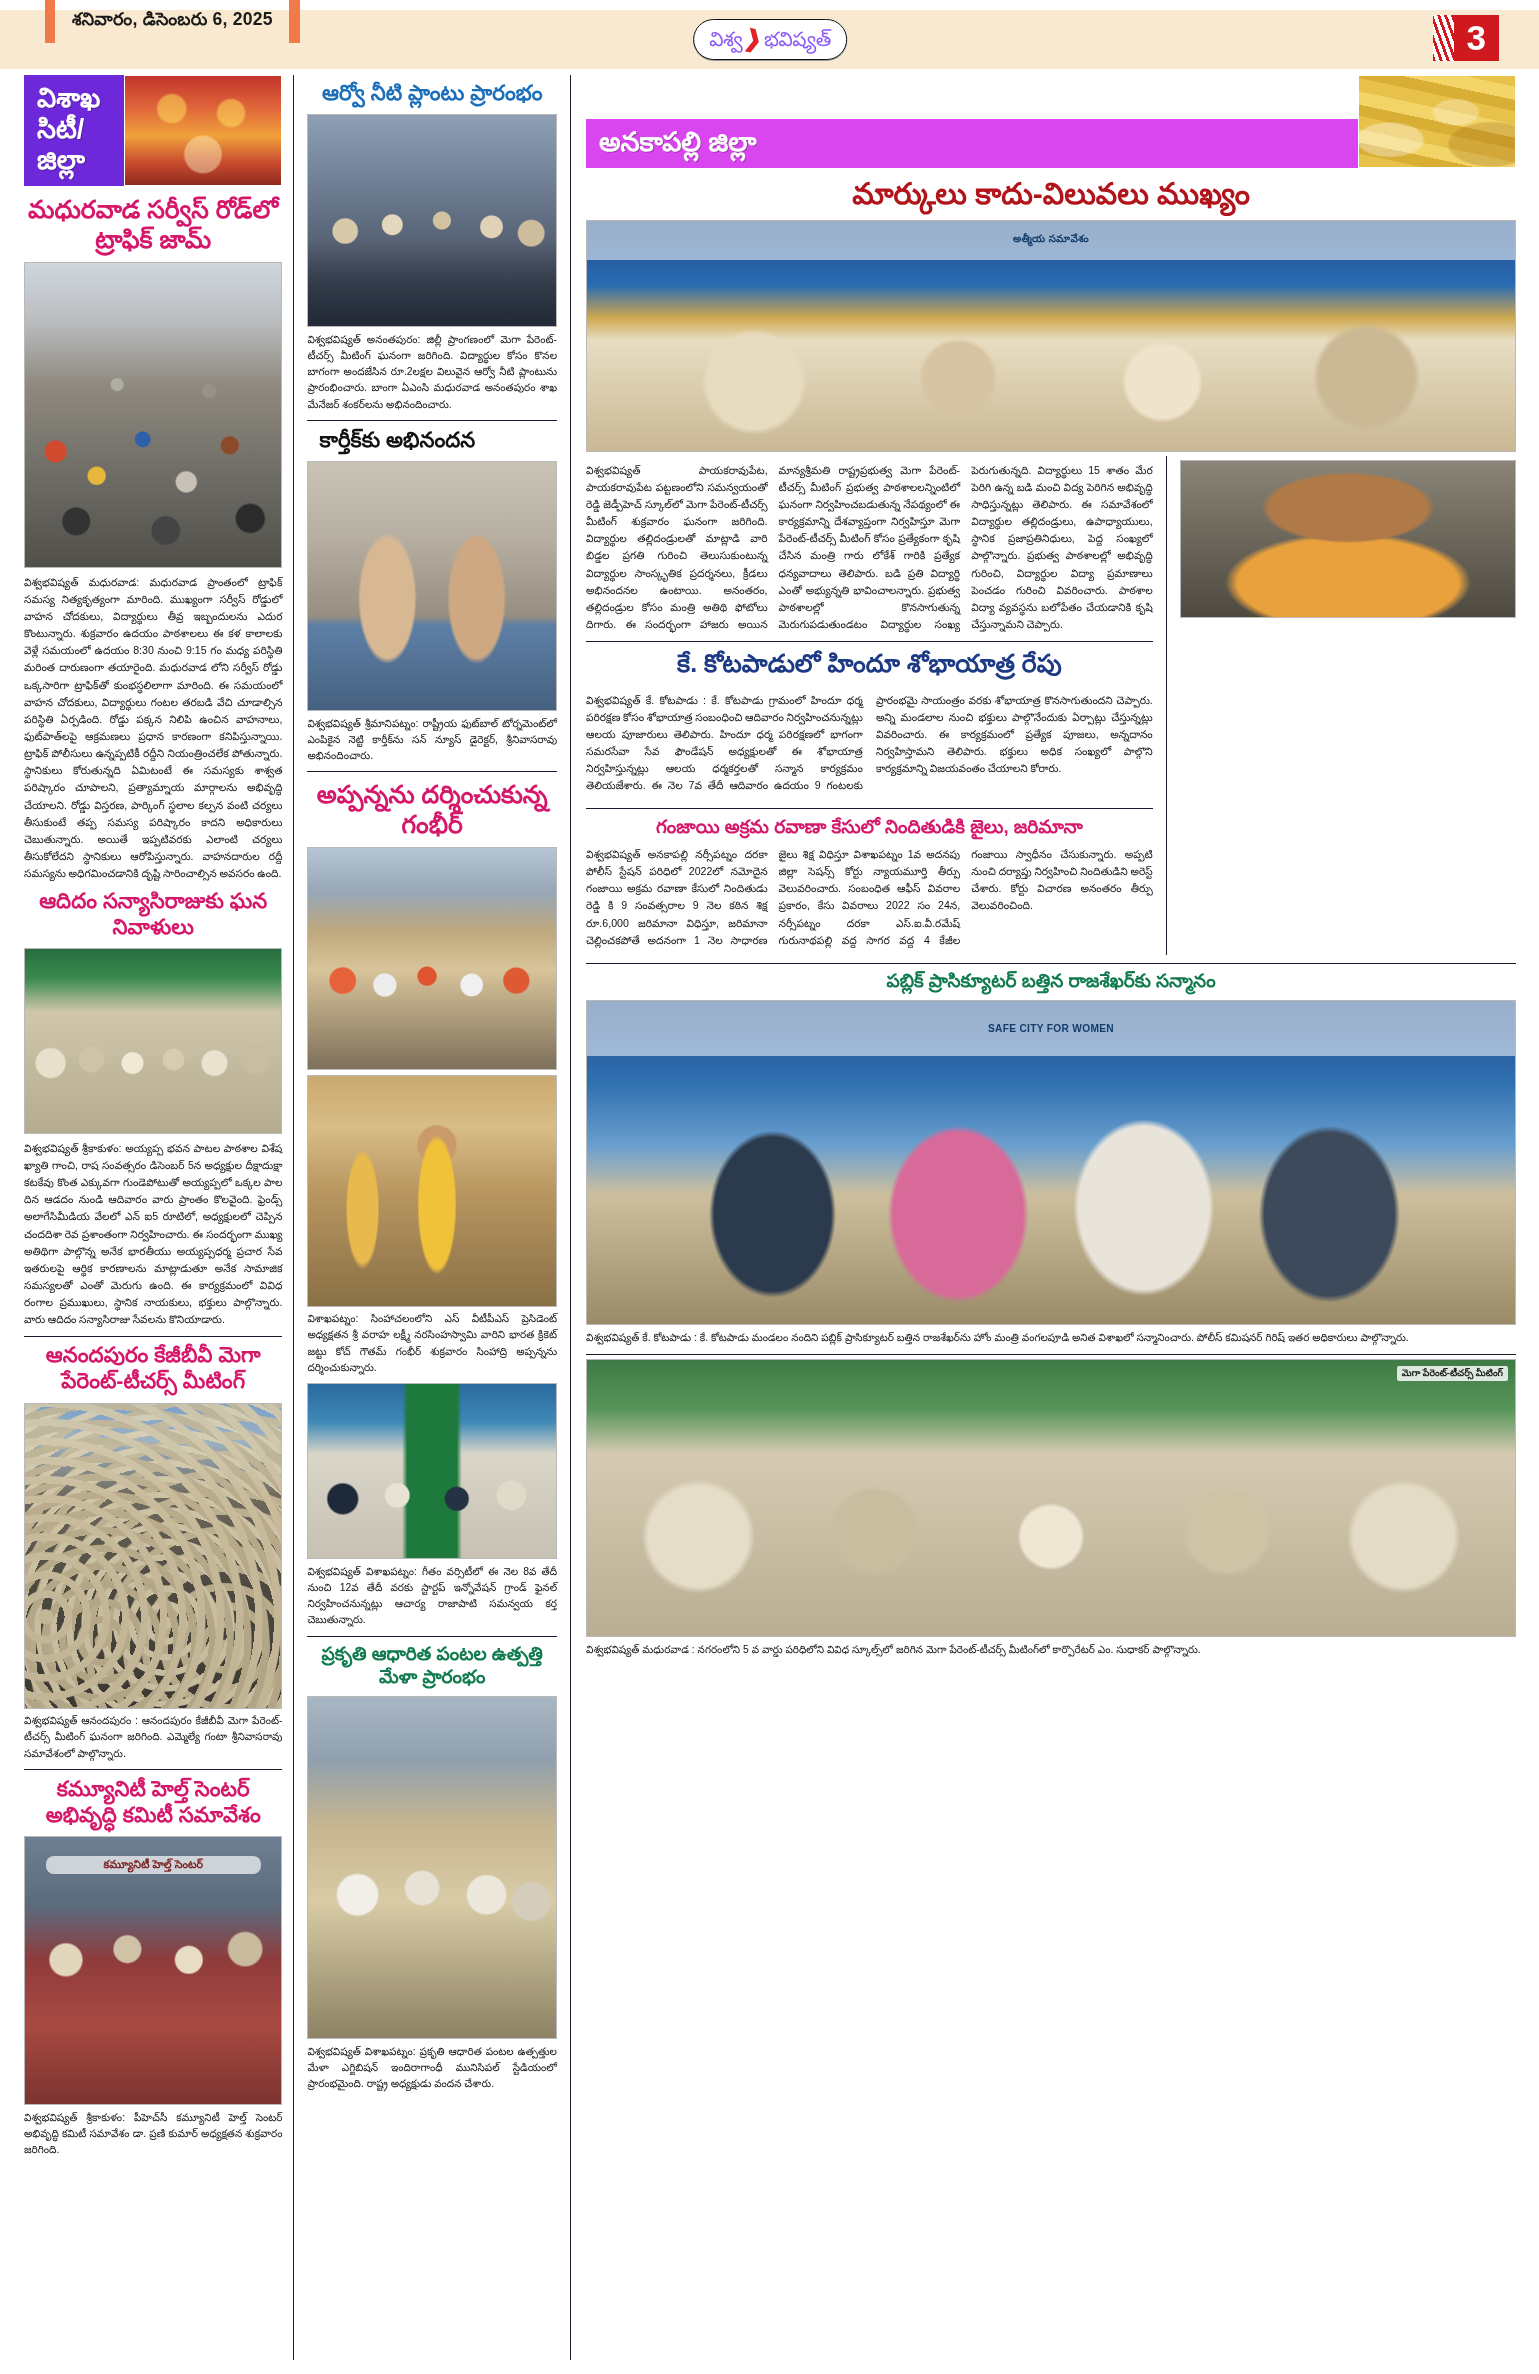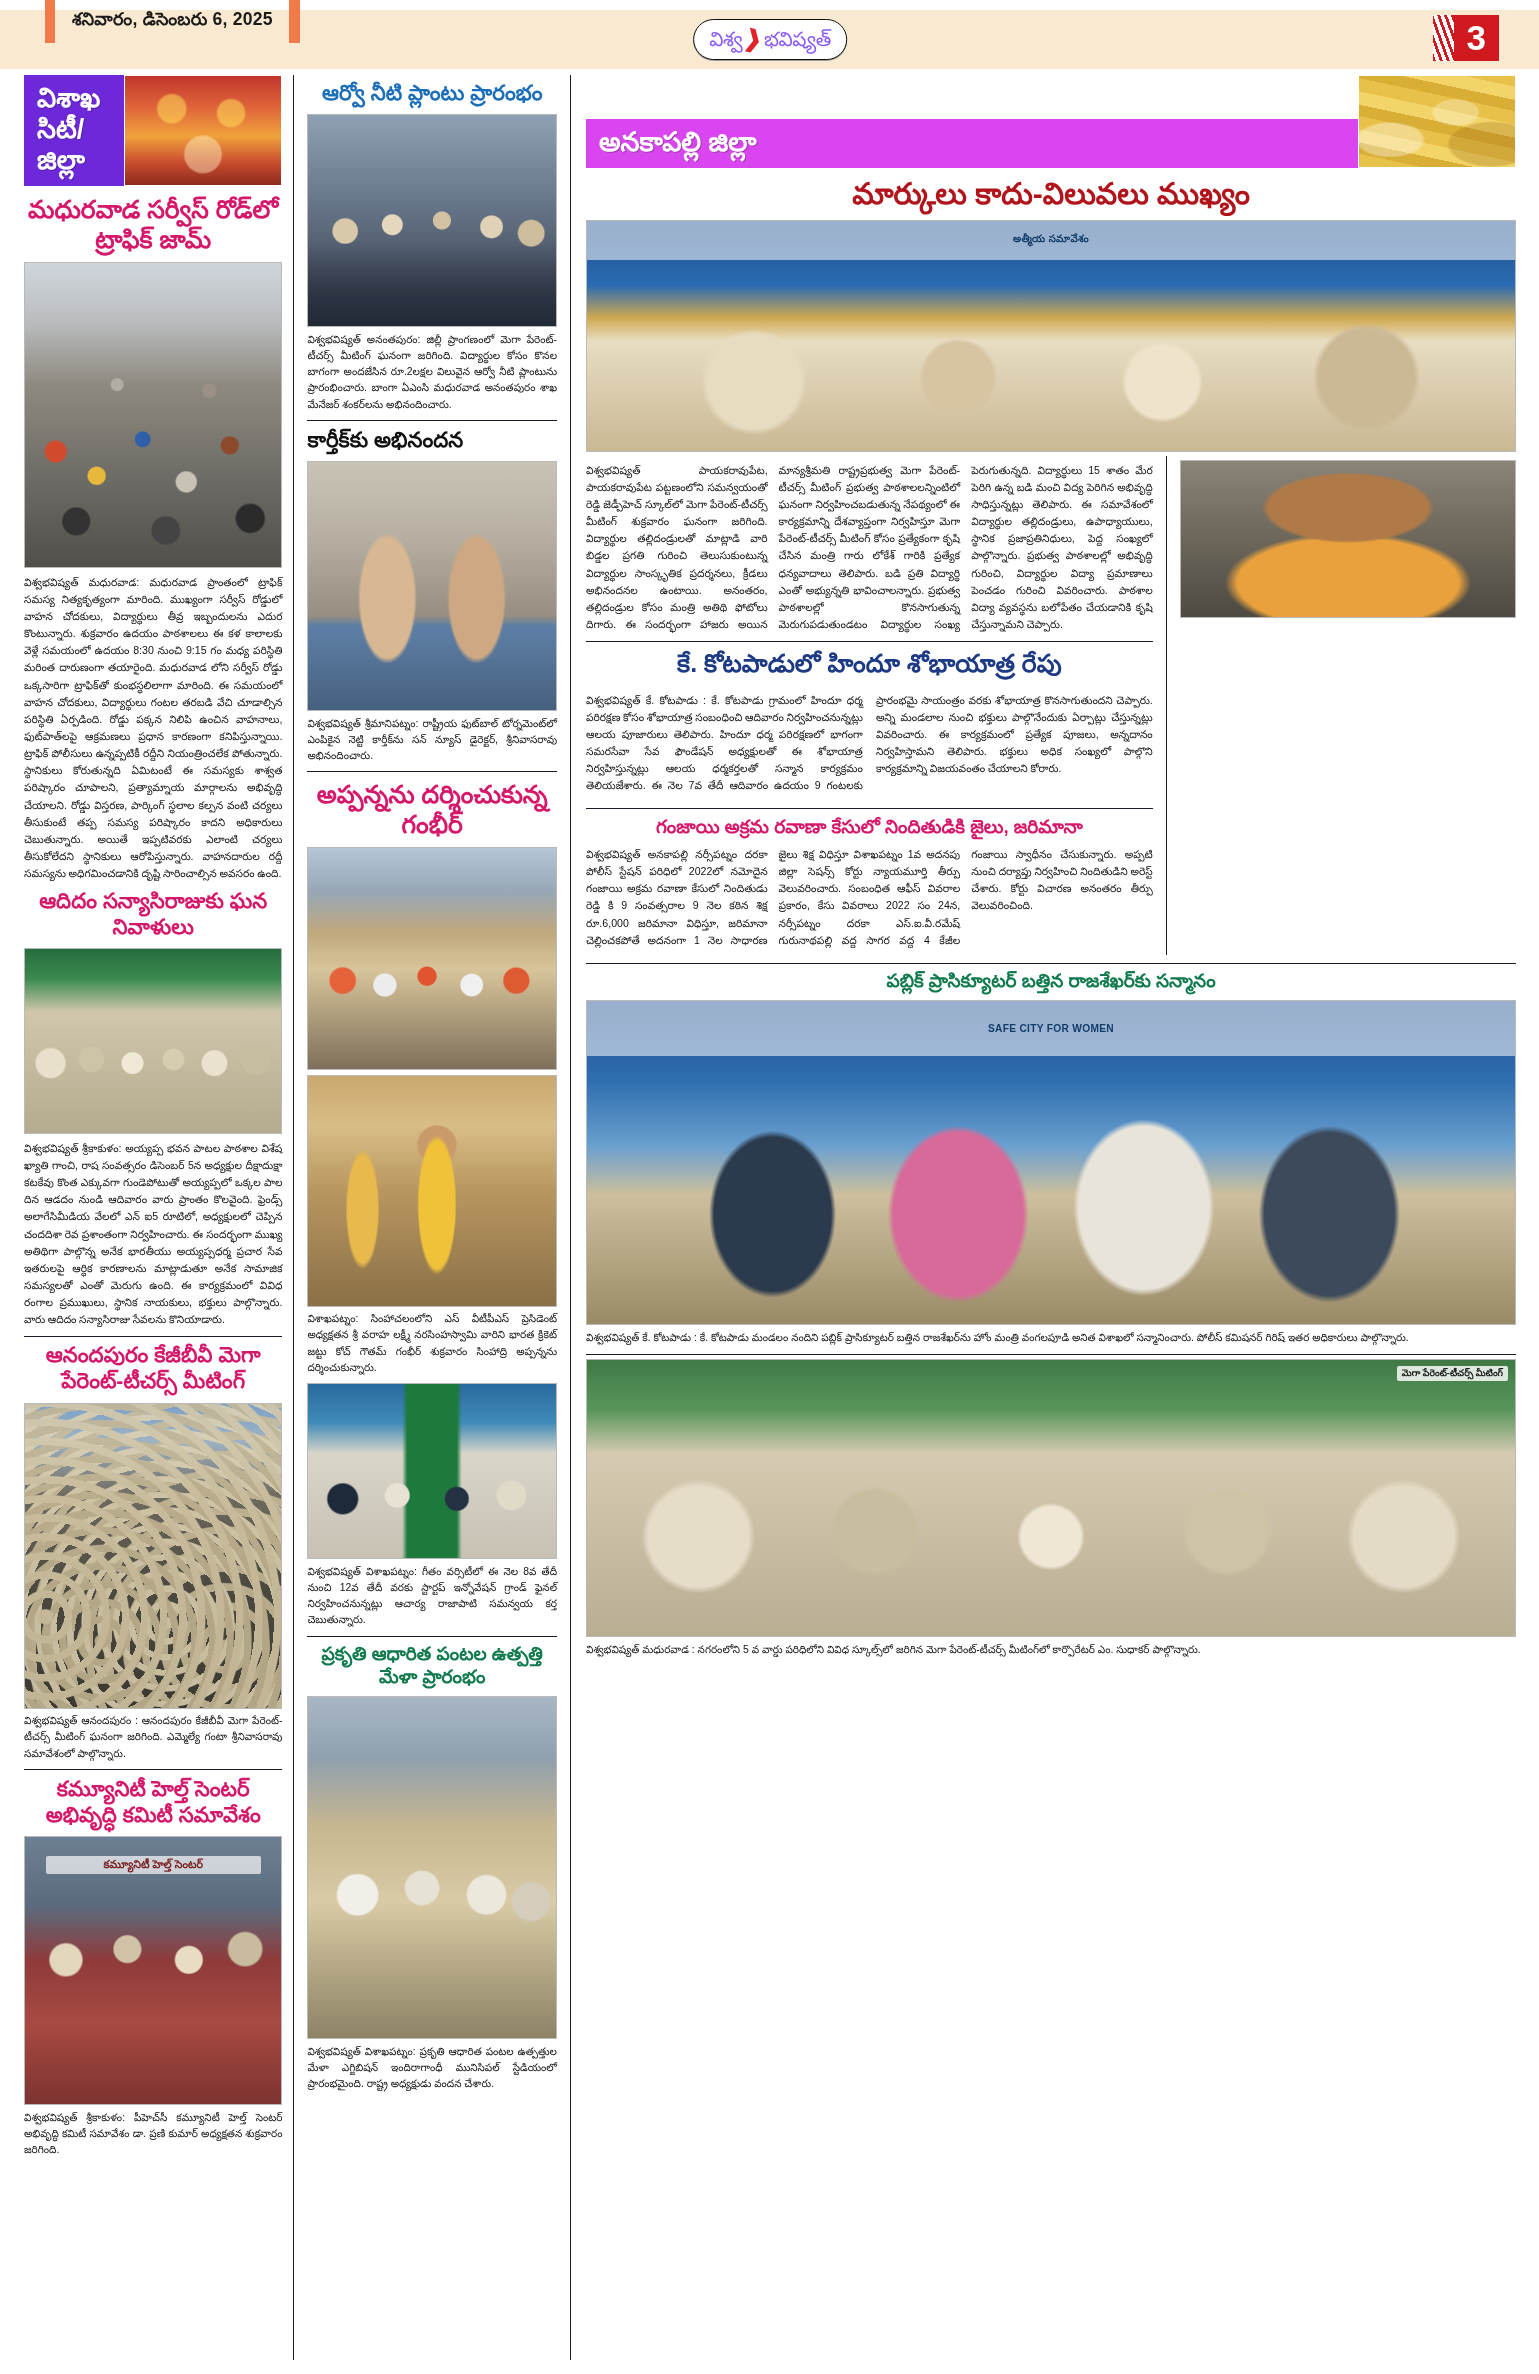--- a/index.html
+++ b/index.html
@@ -163,21 +163,21 @@
     font-weight: 700;
     line-height: 1.22;
     margin: 6.5px 0 7.4px 0;
     text-align: center;
   }
   .hl-pink  { color: #d6186b; }
   .hl-blue  { color: #1c6fb8; }
   .hl-navy  { color: #1d3a84; }
   .hl-red   { color: #b1141b; }
   .hl-green { color: #117a4e; }
-  .hl-dark  { color: #121212; }
+  .hl-dark  { color: #121212; margin-left: 12px; }
   .hl-xl { font-size: 30px; }
   .hl-lg { font-size: 25px; }
   .hl-md { font-size: 21.3px; }
   .hl-sm { font-size: 18.6px; }
   .hl-left { text-align: left; }
 
   .rule { border-top: 1.9px solid #1a1a2e; margin: 7.4px 0 0 0; }
 
   
   .body-text {
@@ -430,21 +430,21 @@
   .banner-overlay {
     position: absolute;
     top: 7%;
     left: 8%; right: 8%;
     text-align: center;
     font-size: 11px;
     font-weight: 700;
     color: #7a1f1f;
     background: rgba(255,255,255,.68);
     padding: 1.9px 0;
-    border-radius: 2px;
+    border-radius: 8px;
   }
   .hdr-strip {
     position:absolute;
     top:0; left:0; right:0;
     height: 17%;
     background: rgba(255,255,255,.55);
     color:#123d6b;
     font-size: 10.2px; font-weight:700;
     display:flex; align-items:center; justify-content:center;
     letter-spacing:0.3px;

